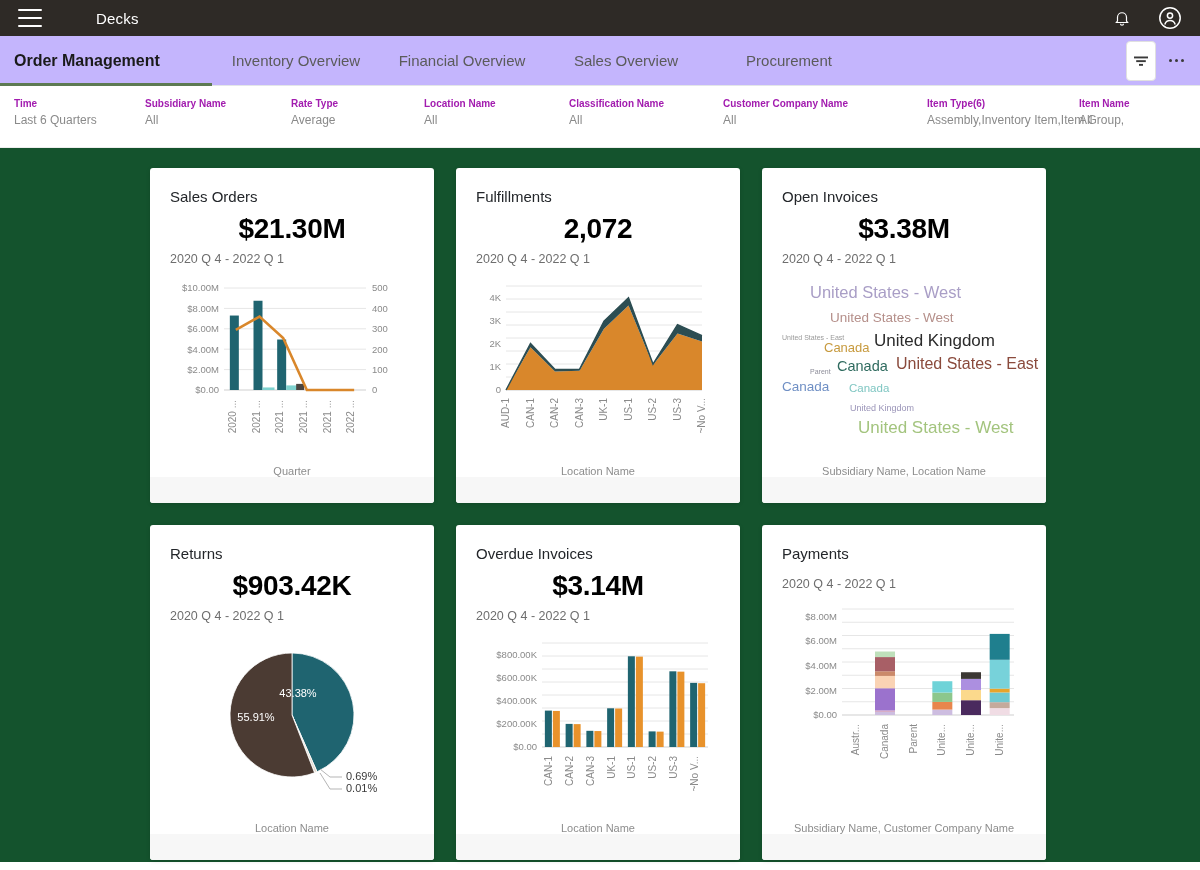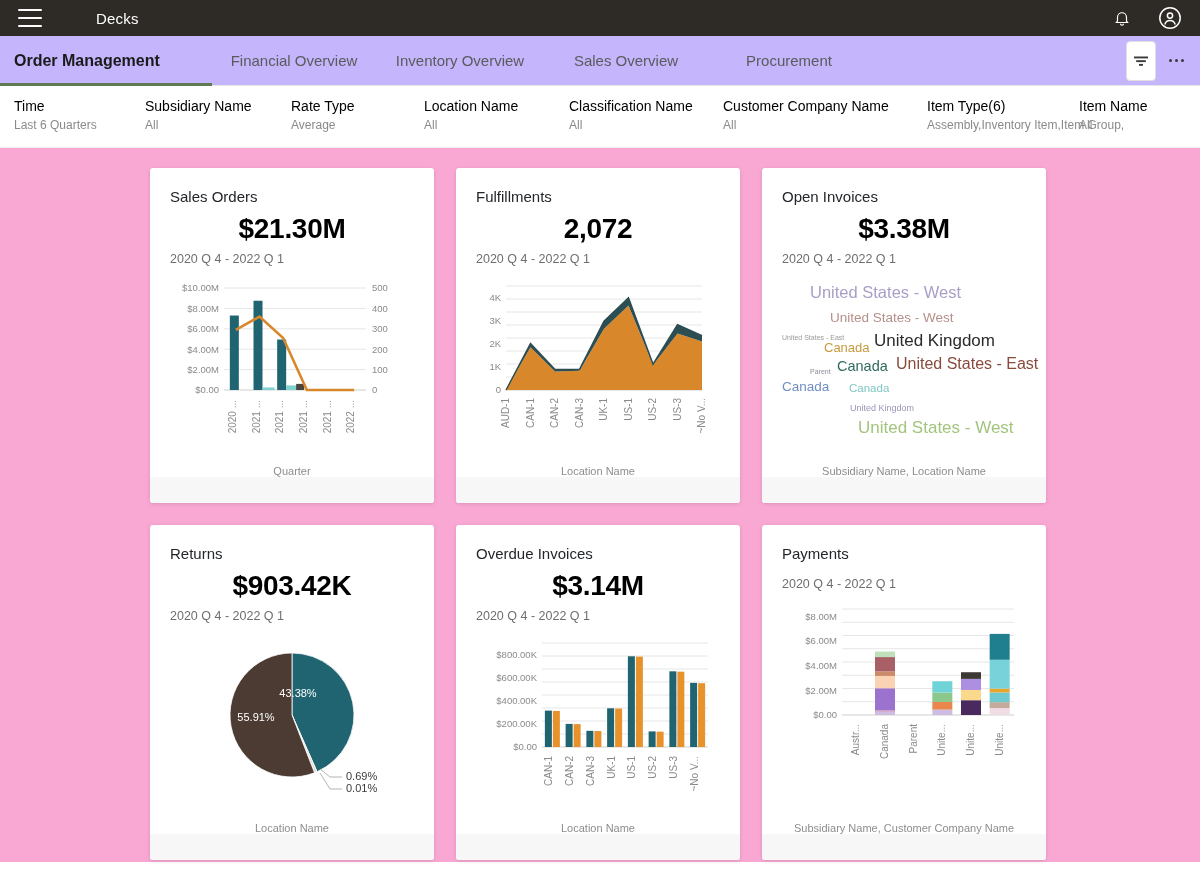--- a/index.html
+++ b/index.html
@@ -44,31 +44,31 @@
     background: #fff; display: flex; align-items: center; justify-content: center;
     cursor: pointer; }
   .kebab { width: 24px; height: 24px; display: flex; align-items: center;
     justify-content: center; gap: 3px; cursor: pointer; }
   .kebab i { width: 3px; height: 3px; background: #3a3a3a; border-radius: 50%; display: block; }
 
   
   .filterbar { height: 62px; background: #ffffff; display: flex; align-items: flex-start;
     padding: 12px 0 0 14px; overflow: hidden; position: relative; }
   .filter { display: flex; flex-direction: column; gap: 5px; }
-  .filter-label { font-size: 14px; color: #000000; white-space: nowrap; }
+  .filter-label { font-size: 10px; color: #a21caf; white-space: nowrap; font-weight: bold; }
   .filter-value { font-size: 12px; color: #8a8a8a; white-space: nowrap;
     line-height: 1.15; max-width: 130px; }
   .f0 { width: 131px; } .f1 { width: 146px; } .f2 { width: 133px; justify-content: center; }
   .f3 { width: 145px; } .f4 { width: 154px; } .f5 { width: 204px; }
   .f6 { width: 152px; } .f7 { width: 120px; }
   .filterbar::after { content:""; position:absolute; left:0; right:0; bottom:0;
     height:1px; background:#ededed; }
 
   
-  .canvas { background: #f9a8d4; height: 714px; padding: 8px 0 0 0;
+  .canvas { background: #14532d; height: 714px; padding: 8px 0 0 0;
     position: relative; }
   .grid { display: grid; grid-template-columns: repeat(3, 284px);
     gap: 22px; padding-left: 150px; padding-top: 12px; }
   .card { background: #ffffff; border-radius: 3px; box-shadow: 0 1px 4px rgba(0,0,0,.13);
     height: 335px; display: flex; flex-direction: column; position: relative;
     overflow: hidden; }
   .card-body { padding: 20px 20px 0 20px; flex: 1; display: flex; flex-direction: column; }
   .card-title { font-size: 15px; color: #23262a; margin-bottom: 8px; }
   .card-kpi { font-size: 28px; font-weight: bold; color: #000000; letter-spacing: -.3px; text-align: center; }
   .card-sub { font-size: 12.5px; color: #6e6e6e; margin-top: 7px; }
@@ -115,22 +115,22 @@
         <circle cx="12" cy="12" r="10.2"></circle>
           <circle cx="12" cy="9.6" r="2.6"></circle>
         <path d="M6.8 18.4c.9-2.5 2.9-3.8 5.2-3.8s4.3 1.3 5.2 3.8"></path>
       </svg>
     </div>
   </div>
 </div>
 
 <div class="tabbar">
   <div class="tab tab-0 active">Order Management</div>
+  <div class="tab tab-1">Inventory Overview</div>
   <div class="tab tab-2">Financial Overview</div>
-  <div class="tab tab-1">Inventory Overview</div>
   <div class="tab tab-3">Sales Overview</div>
   <div class="tab tab-4">Procurement</div>
   <div class="tabbar-actions">
     <div class="filter-box">
       <svg width="16" height="14" viewBox="0 0 16 14">
         <rect x="1" y="2.5" width="14" height="1.9" fill="#3a3a3a"></rect>
         <rect x="3.2" y="6.2" width="9.6" height="1.9" fill="#3a3a3a"></rect>
         <rect x="6" y="9.9" width="4" height="1.9" fill="#3a3a3a"></rect>
       </svg>
     </div>

